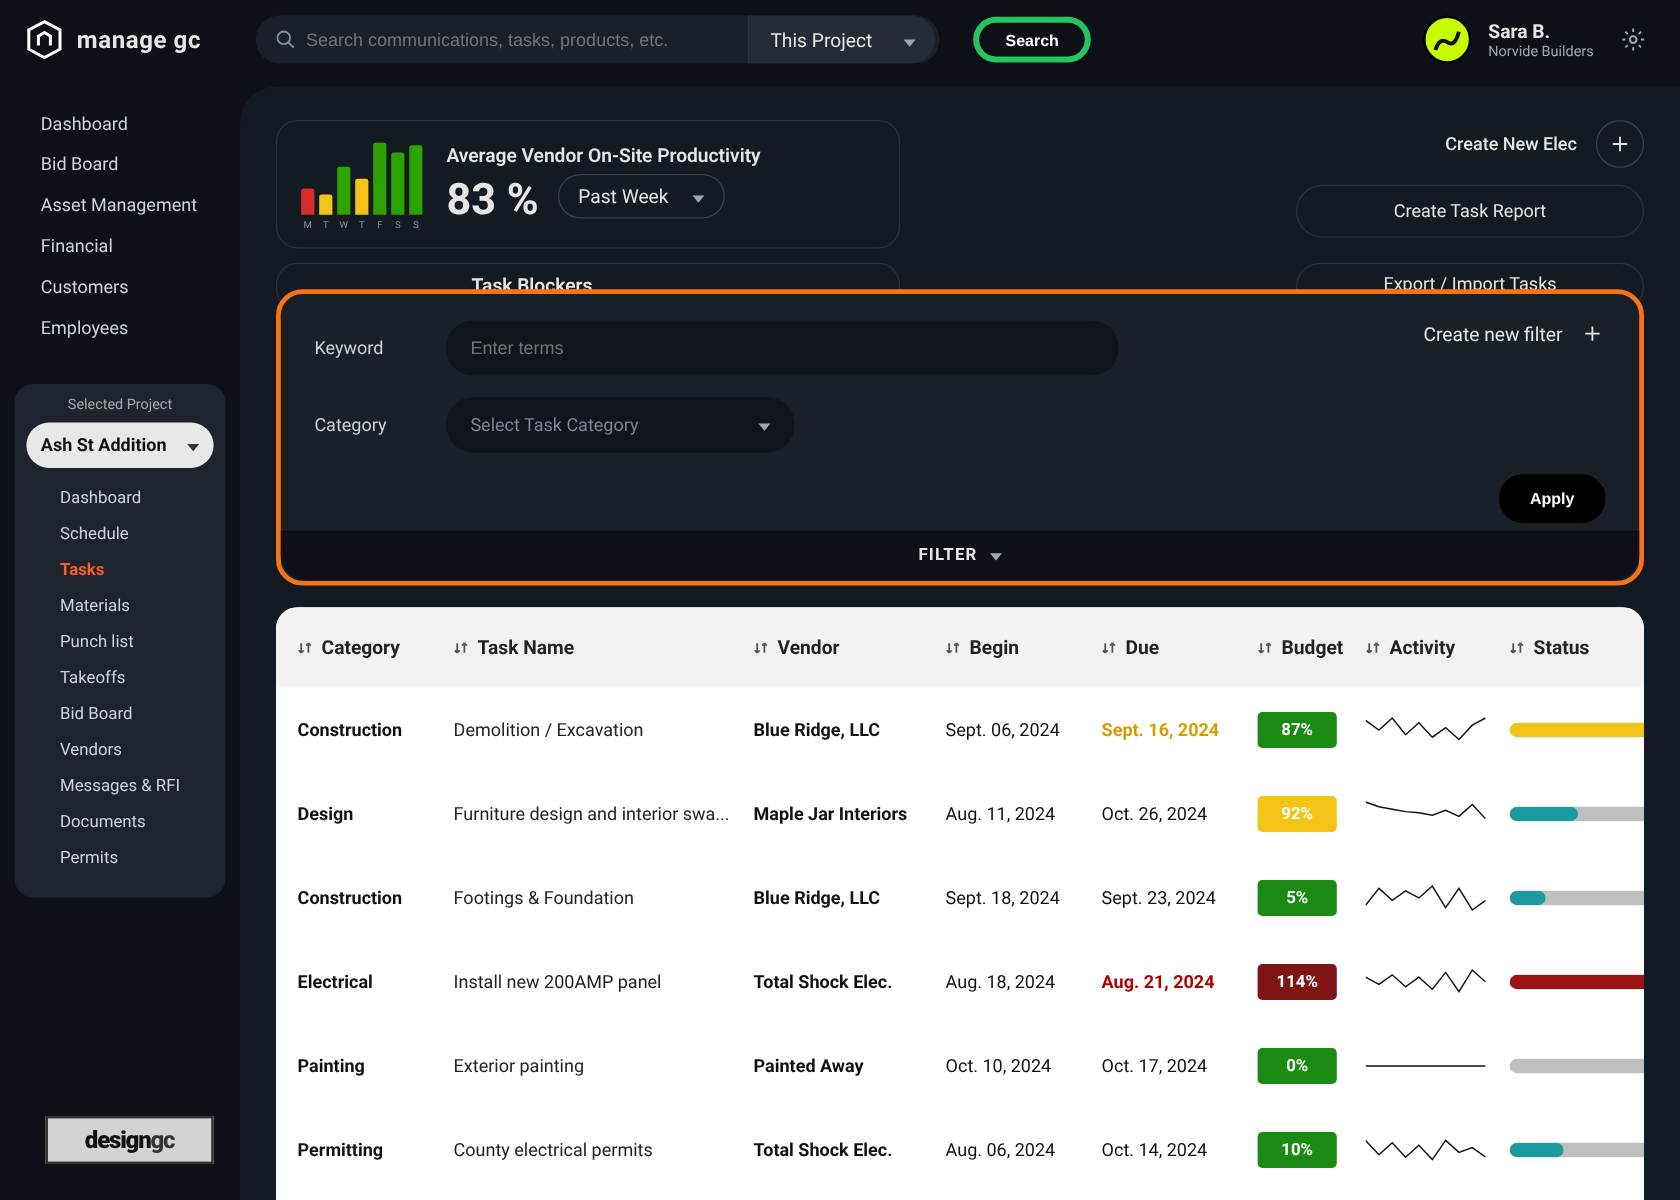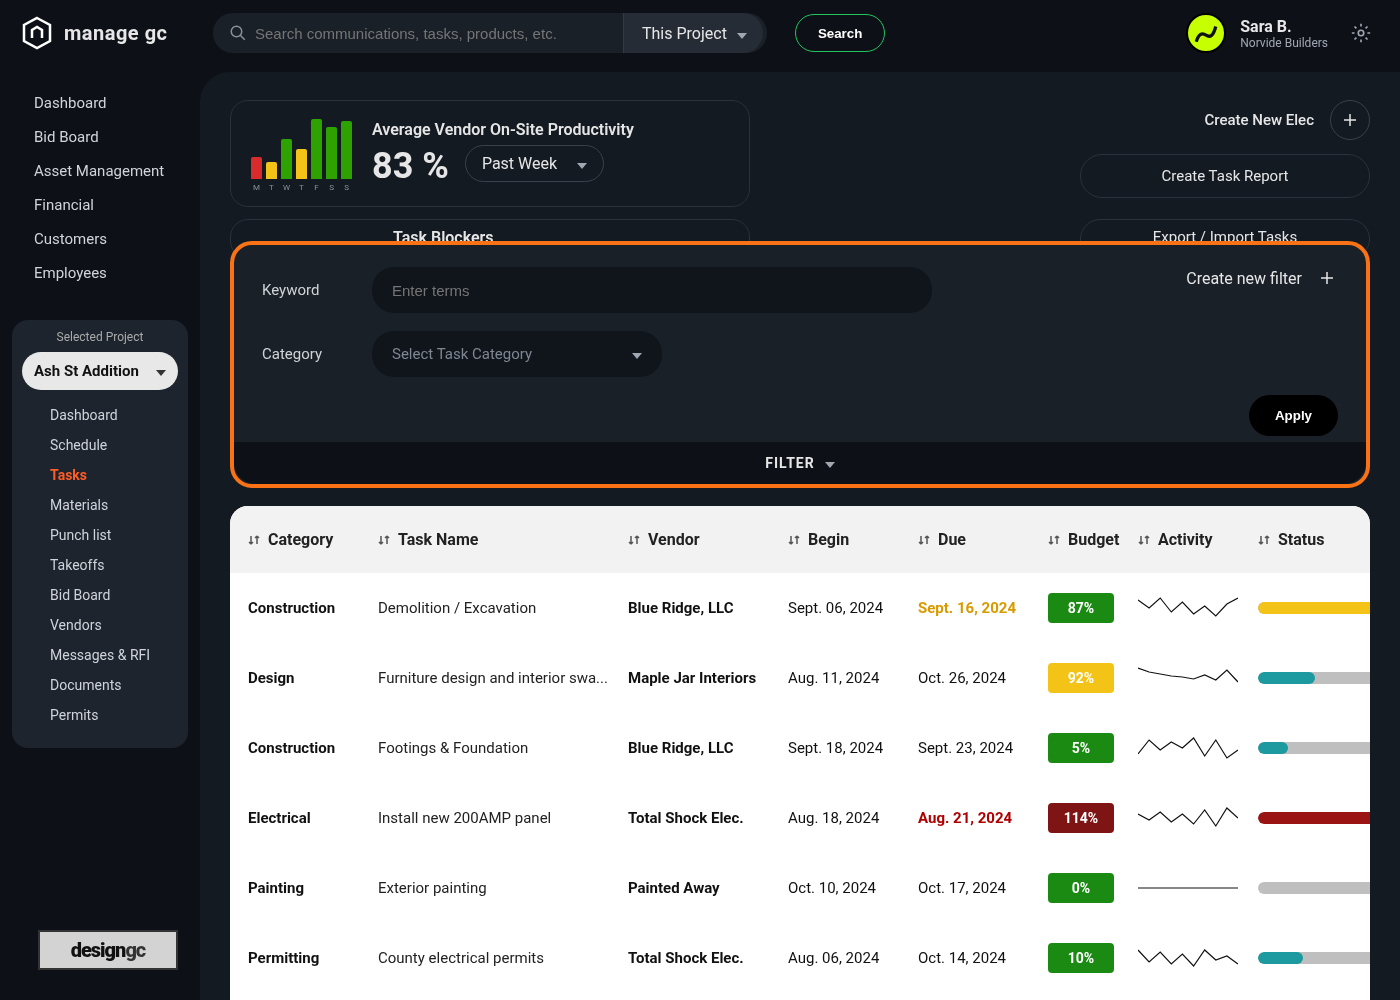--- a/index.html
+++ b/index.html
@@ -41,29 +41,29 @@
   .searchwrap .mag { display:flex; align-items:center; }
   .searchwrap input {
     background: transparent;
     border: none;
     outline: none;
     color: #bbb;
     font-size: 15px;
     width: 360px;
   }
   .scope-sel {
-    display: flex; align-items:center; gap:10px;
+    display: flex; align-items:center; gap:26px;
     background: #262c35; border-radius: 0 22px 22px 0;
     height: 40px; padding: 0 16px 0 18px;
     border-left: 1px solid #333a44;
     cursor: pointer;
   }
   .btn-search {
     background: #0d1117;
-    border: 1px solid #22c55e;
+    border: 5px solid #22c55e;
     color: #fff;
     font-weight: 600;
     border-radius: 22px;
     height: 38px;
     padding: 0 22px;
     cursor: pointer;
     margin-left: 10px;
   }
   .userblk { margin-left:auto; display:flex; align-items:center; gap:14px; }
   .avatar {

